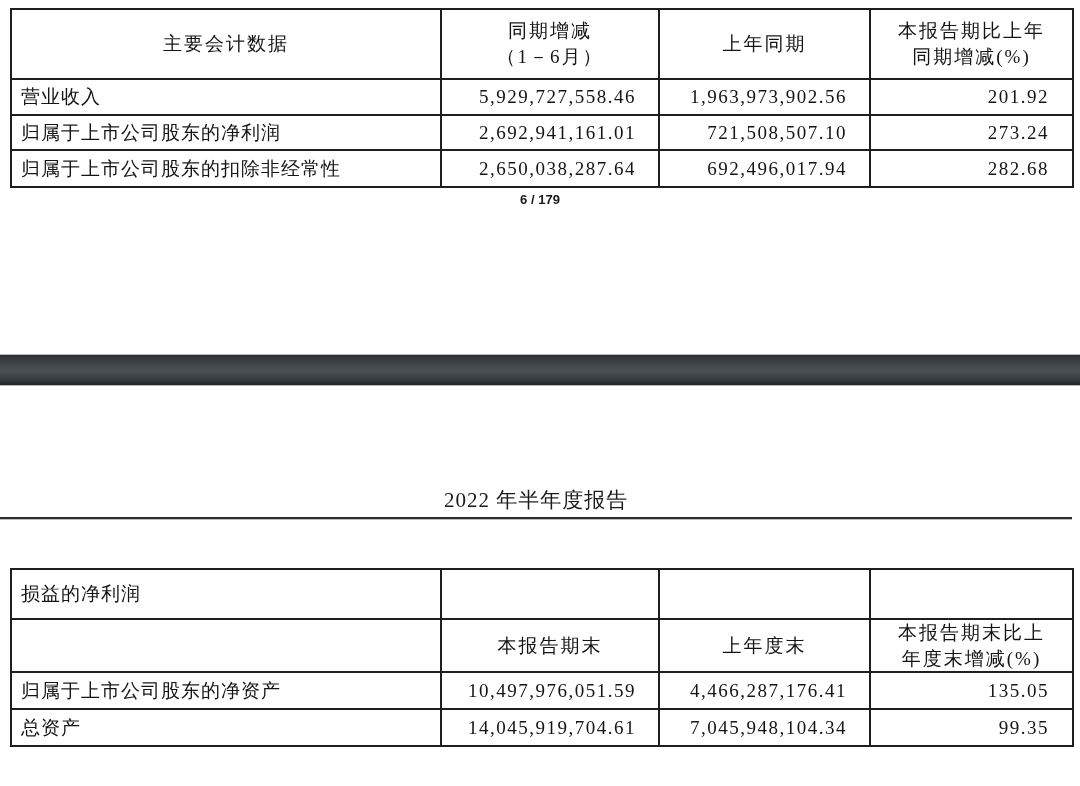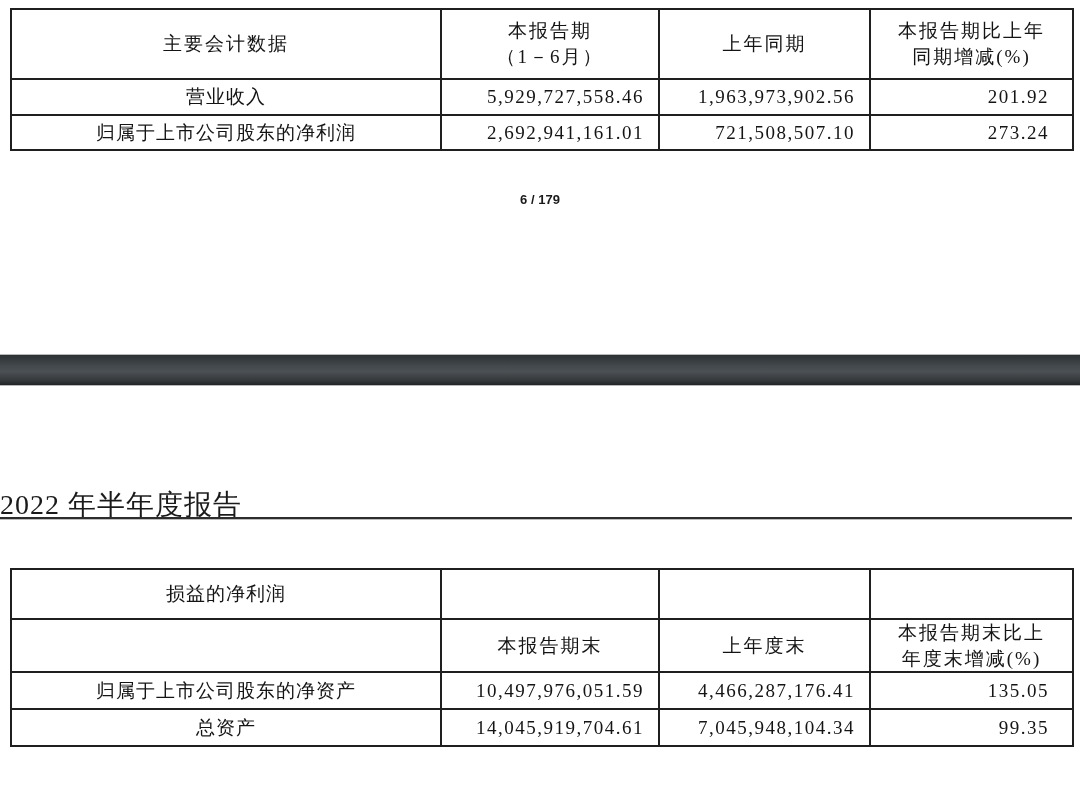--- a/index.html
+++ b/index.html
@@ -32,26 +32,27 @@
     font-weight: normal;
     overflow: hidden;
     white-space: nowrap;
   }
   th.hdr, td.hdr {
     text-align: center;
     letter-spacing: 2px;
     line-height: 1.35;
   }
   td.label-cell {
-    text-align: center;
+    text-align: left;
+    padding-left: 9px;
     letter-spacing: 1px;
   }
   td.num-cell {
     text-align: right;
-    padding-right: 14px;
+    padding-right: 22px;
     letter-spacing: 1.5px;
   }
   td.pct-cell {
     text-align: right;
     padding-right: 23px;
     letter-spacing: 1.5px;
   }
 
   
   .page-num {
@@ -82,22 +83,22 @@
       #34383b 85%,
       #212426 100%);
   }
 
   
   .doc-title {
     position: absolute;
     top: 486px;
     left: 0;
     width: 1072px;
-    text-align: left;
-    font-size: 28px;
+    text-align: center;
+    font-size: 21px;
     letter-spacing: 1px;
     color: #1a1a1a;
   }
   .title-rule {
     position: absolute;
     top: 517px;
     left: 0;
     width: 1072px;
     height: 3px;
     background: #2d2d2d;
@@ -113,40 +114,46 @@
     <colgroup>
       <col style="width:430px">
         <col style="width:218px">
         <col style="width:211px">
         <col style="width:203px">
     </colgroup>
     <tbody>
       <tr style="height:70px">
         <th class="hdr">主要会计数据</th>
         <th class="hdr">
-          <div>本报告期</div>
+          <div>同期增减</div>
           <div>（1－6月）</div>
         </th>
         <th class="hdr">上年同期</th>
         <th class="hdr">
           <div>本报告期比上年</div>
           <div>同期增减(%)</div>
         </th>
       </tr>
       <tr style="height:36px">
         <td class="label-cell">营业收入</td>
         <td class="num-cell">5,929,727,558.46</td>
         <td class="num-cell">1,963,973,902.56</td>
         <td class="pct-cell">201.92</td>
       </tr>
       <tr style="height:35px">
         <td class="label-cell">归属于上市公司股东的净利润</td>
         <td class="num-cell">2,692,941,161.01</td>
         <td class="num-cell">721,508,507.10</td>
         <td class="pct-cell">273.24</td>
+      </tr>
+      <tr style="height:37px">
+        <td class="label-cell">归属于上市公司股东的扣除非经常性</td>
+        <td class="num-cell">2,650,038,287.64</td>
+        <td class="num-cell">692,496,017.94</td>
+        <td class="pct-cell">282.68</td>
       </tr>
     </tbody>
   </table>
 
   <div class="page-num">6 / 179</div>
 
   <div class="separator"></div>
 
   <div class="doc-title">2022 年半年度报告</div>
   <div class="title-rule"></div>

